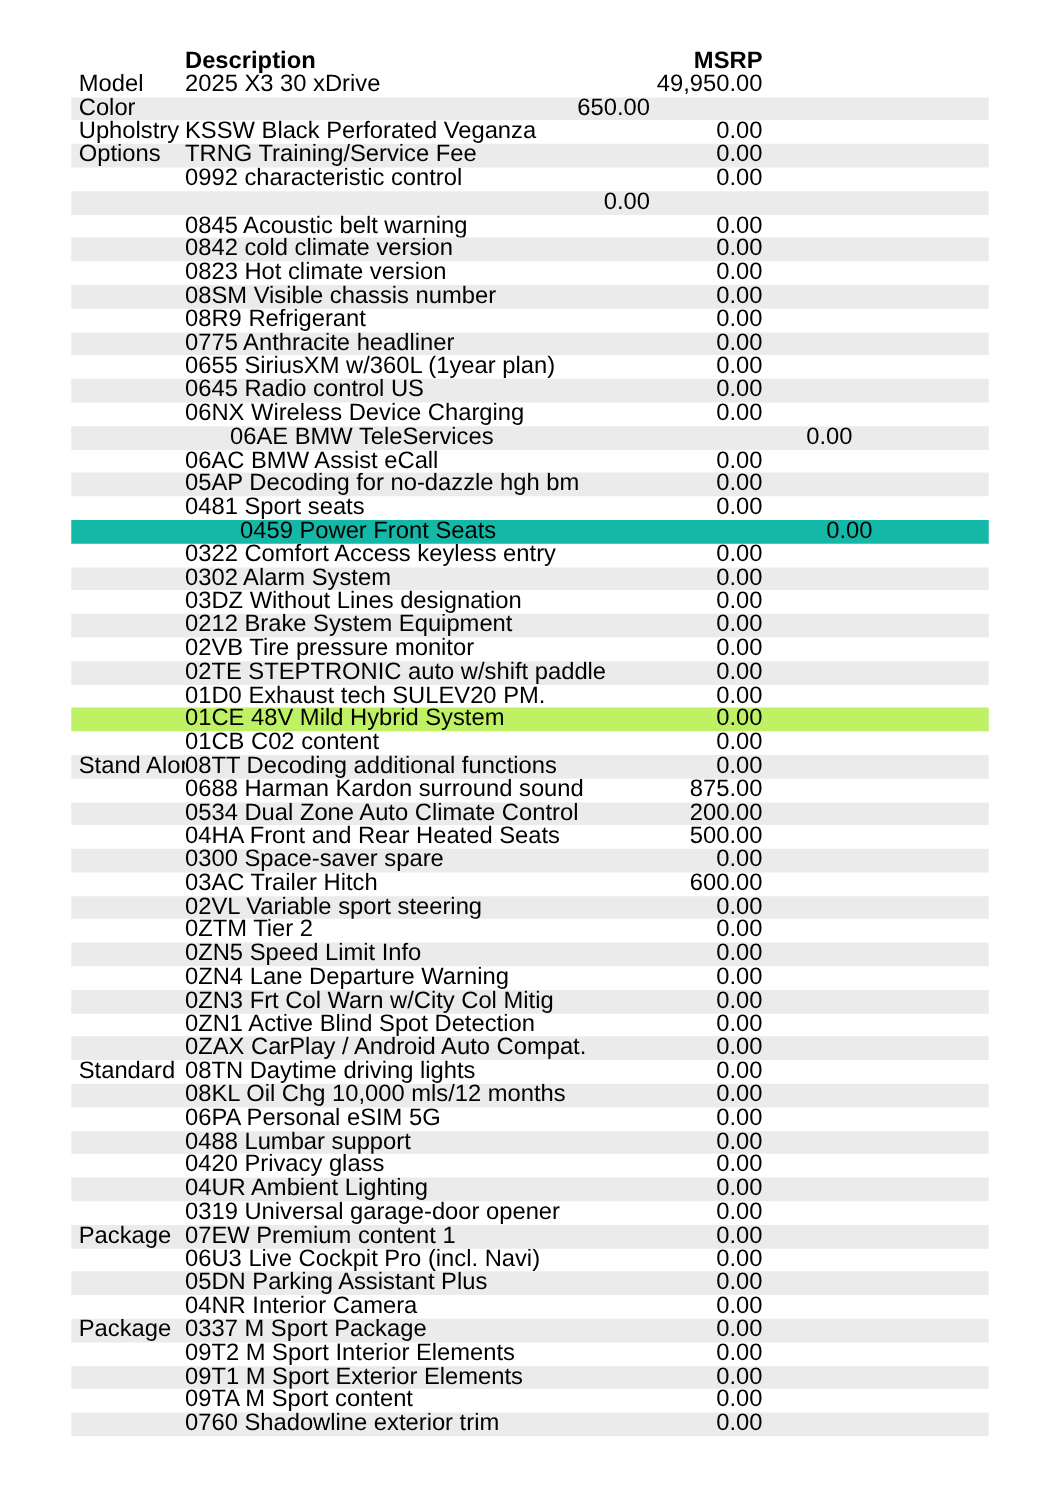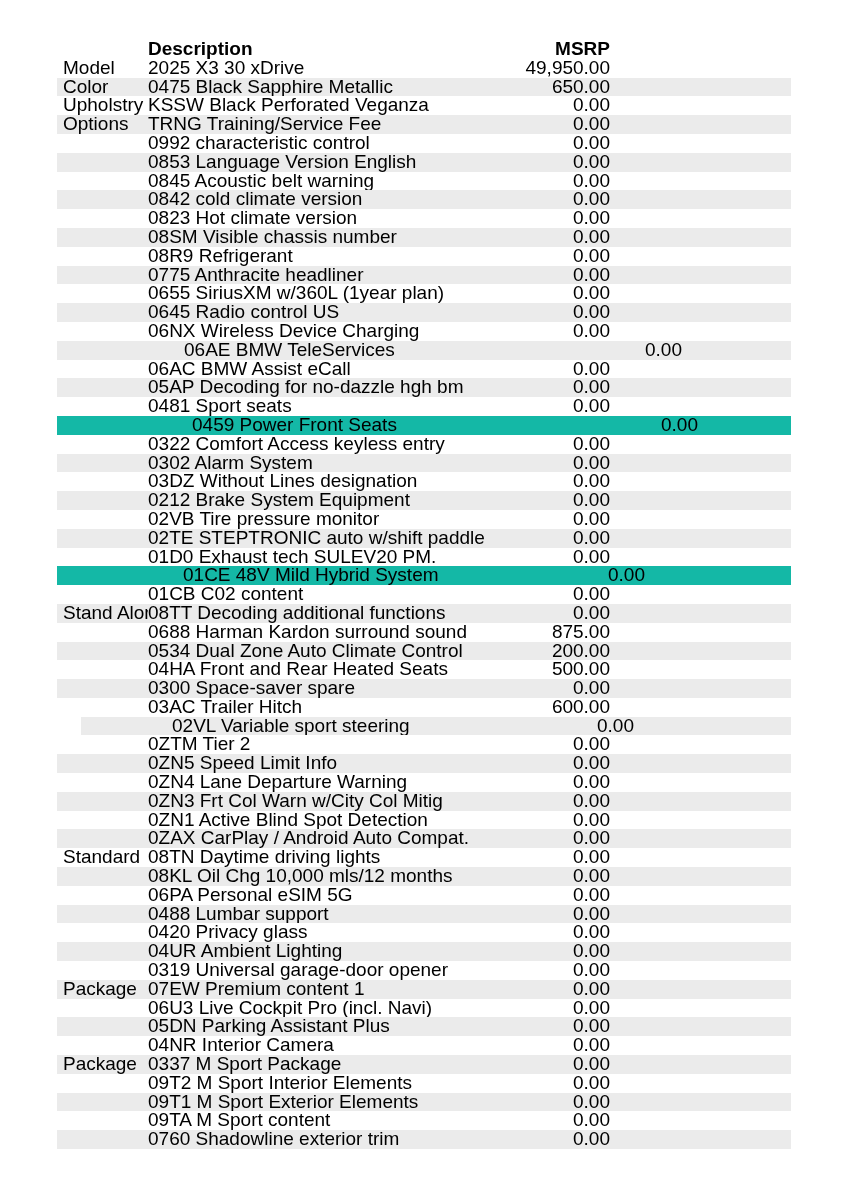--- a/index.html
+++ b/index.html
@@ -63,21 +63,20 @@
     <div id="rows">
   <div class="row">
     <div class="cell cat">Model</div>
     <div class="cell desc">2025 X3 30 xDrive</div>
     <div class="cell msrp">49,950.00</div>
     <div class="cell spacer"></div>
   </div>
 
   <div class="row" style="background: rgb(235, 235, 235);">
     <div class="cell cat">Color</div>
-    <div class="cell desc">0475 Black Sapphire Metallic</div>
     <div class="cell msrp">650.00</div>
     <div class="cell spacer"></div>
   </div>
 
   <div class="row">
     <div class="cell cat">Upholstry</div>
     <div class="cell desc">KSSW Black Perforated Veganza</div>
     <div class="cell msrp">0.00</div>
     <div class="cell spacer"></div>
   </div>
@@ -91,21 +90,20 @@
 
   <div class="row">
     <div class="cell cat"></div>
     <div class="cell desc">0992 characteristic control</div>
     <div class="cell msrp">0.00</div>
     <div class="cell spacer"></div>
   </div>
 
   <div class="row" style="background: rgb(235, 235, 235);">
     <div class="cell cat"></div>
-    <div class="cell desc">0853 Language Version English</div>
     <div class="cell msrp">0.00</div>
     <div class="cell spacer"></div>
   </div>
 
   <div class="row">
     <div class="cell cat"></div>
     <div class="cell desc">0845 Acoustic belt warning</div>
     <div class="cell msrp">0.00</div>
     <div class="cell spacer"></div>
   </div>
@@ -243,21 +241,21 @@
     <div class="cell spacer"></div>
   </div>
 
   <div class="row">
     <div class="cell cat"></div>
     <div class="cell desc">01D0 Exhaust tech SULEV20 PM.</div>
     <div class="cell msrp">0.00</div>
     <div class="cell spacer"></div>
   </div>
 
-  <div class="row" style="background: #14b8a6; padding-left: 35px;">
+  <div class="row" style="background: #bef264;">
     <div class="cell cat"></div>
     <div class="cell desc">01CE 48V Mild Hybrid System</div>
     <div class="cell msrp">0.00</div>
     <div class="cell spacer"></div>
   </div>
 
   <div class="row">
     <div class="cell cat"></div>
     <div class="cell desc">01CB C02 content</div>
     <div class="cell msrp">0.00</div>
@@ -299,21 +297,21 @@
     <div class="cell spacer"></div>
   </div>
 
   <div class="row">
     <div class="cell cat"></div>
     <div class="cell desc">03AC Trailer Hitch</div>
     <div class="cell msrp">600.00</div>
     <div class="cell spacer"></div>
   </div>
 
-  <div class="row" style="background: rgb(235, 235, 235); margin-left: 24px;">
+  <div class="row" style="background: rgb(235, 235, 235);">
     <div class="cell cat"></div>
     <div class="cell desc">02VL Variable sport steering</div>
     <div class="cell msrp">0.00</div>
     <div class="cell spacer"></div>
   </div>
 
   <div class="row">
     <div class="cell cat"></div>
     <div class="cell desc">0ZTM Tier 2</div>
     <div class="cell msrp">0.00</div>

